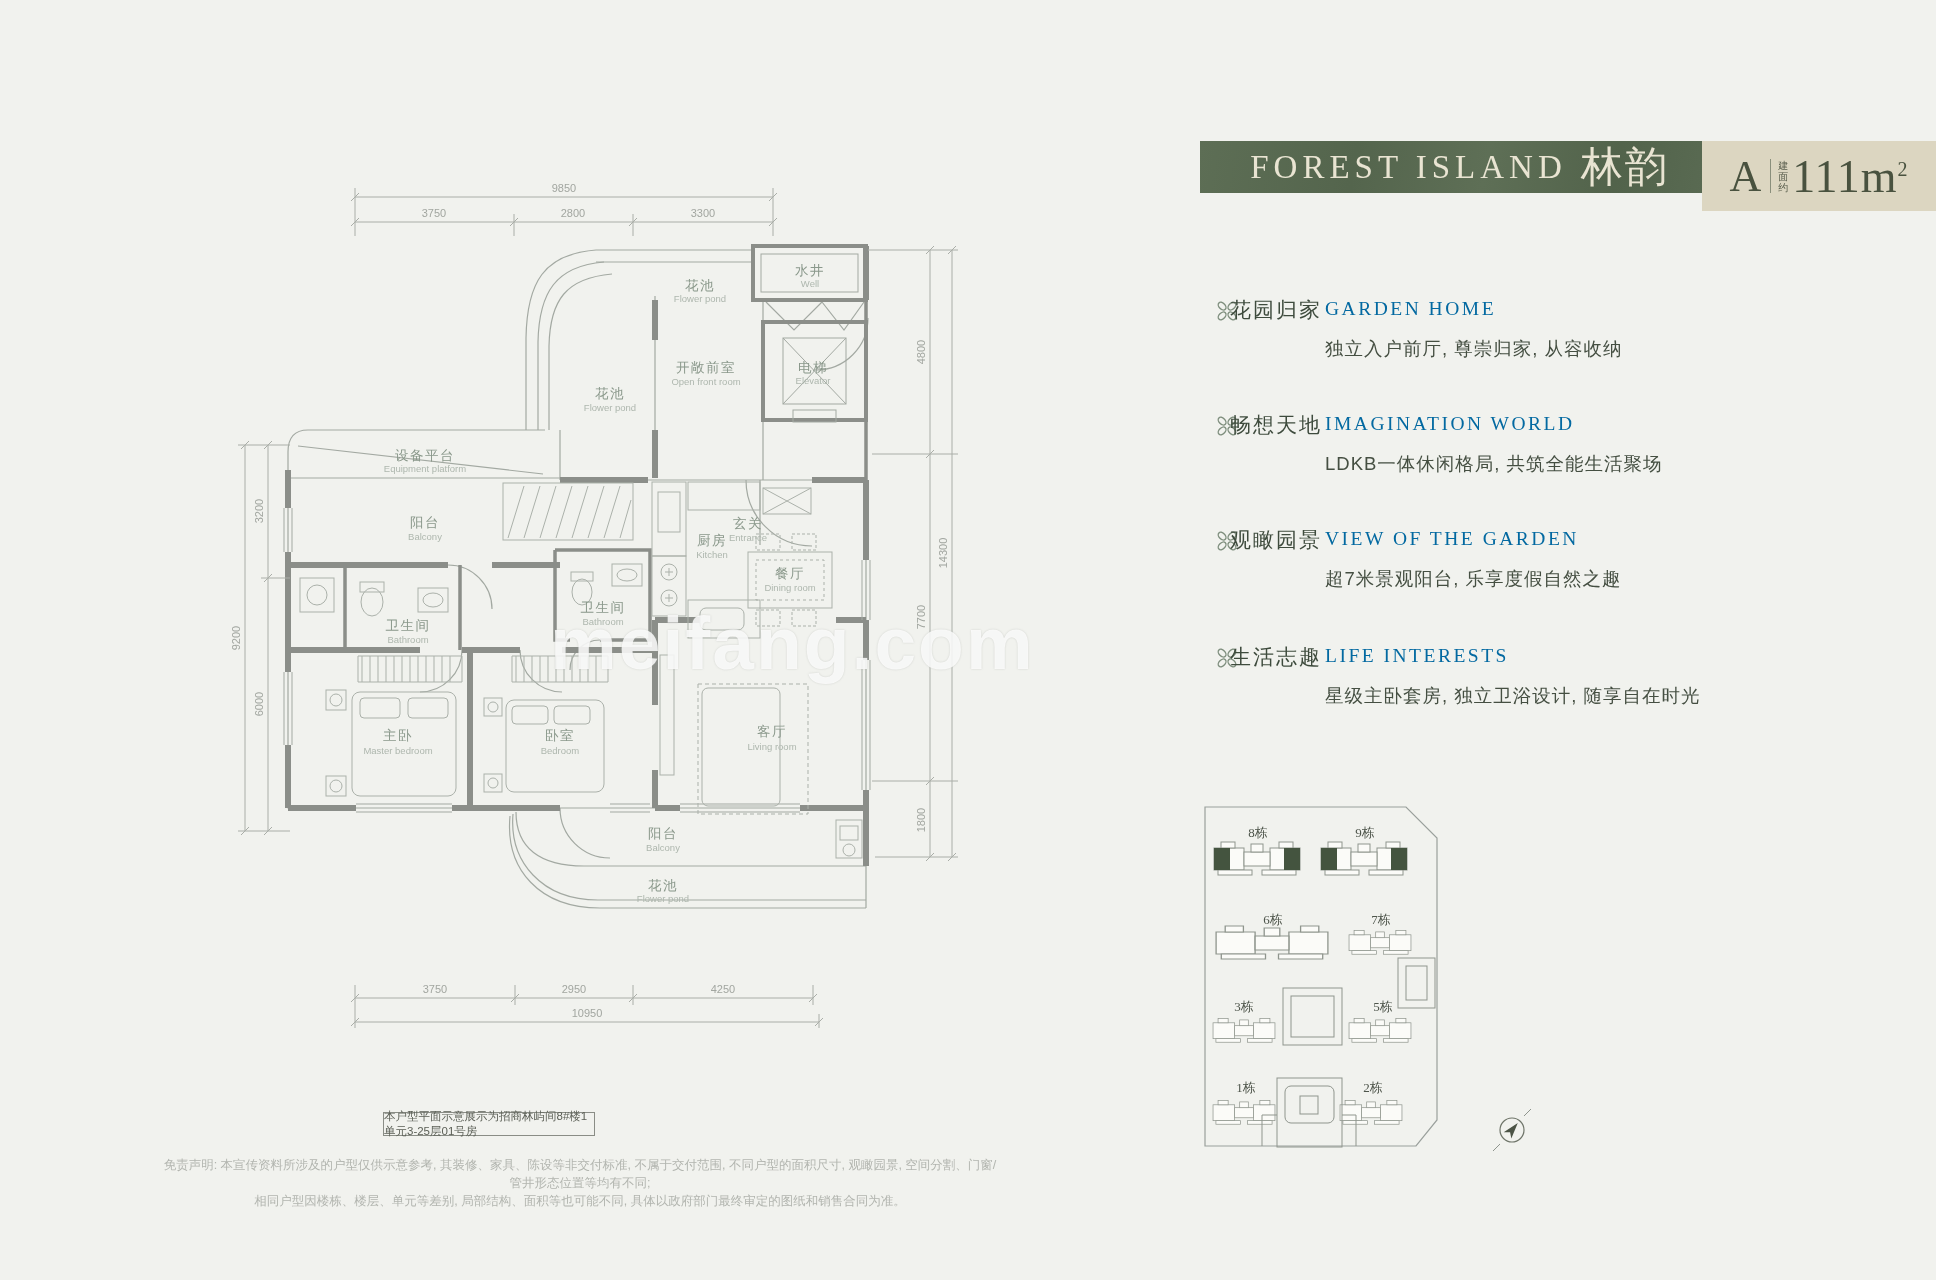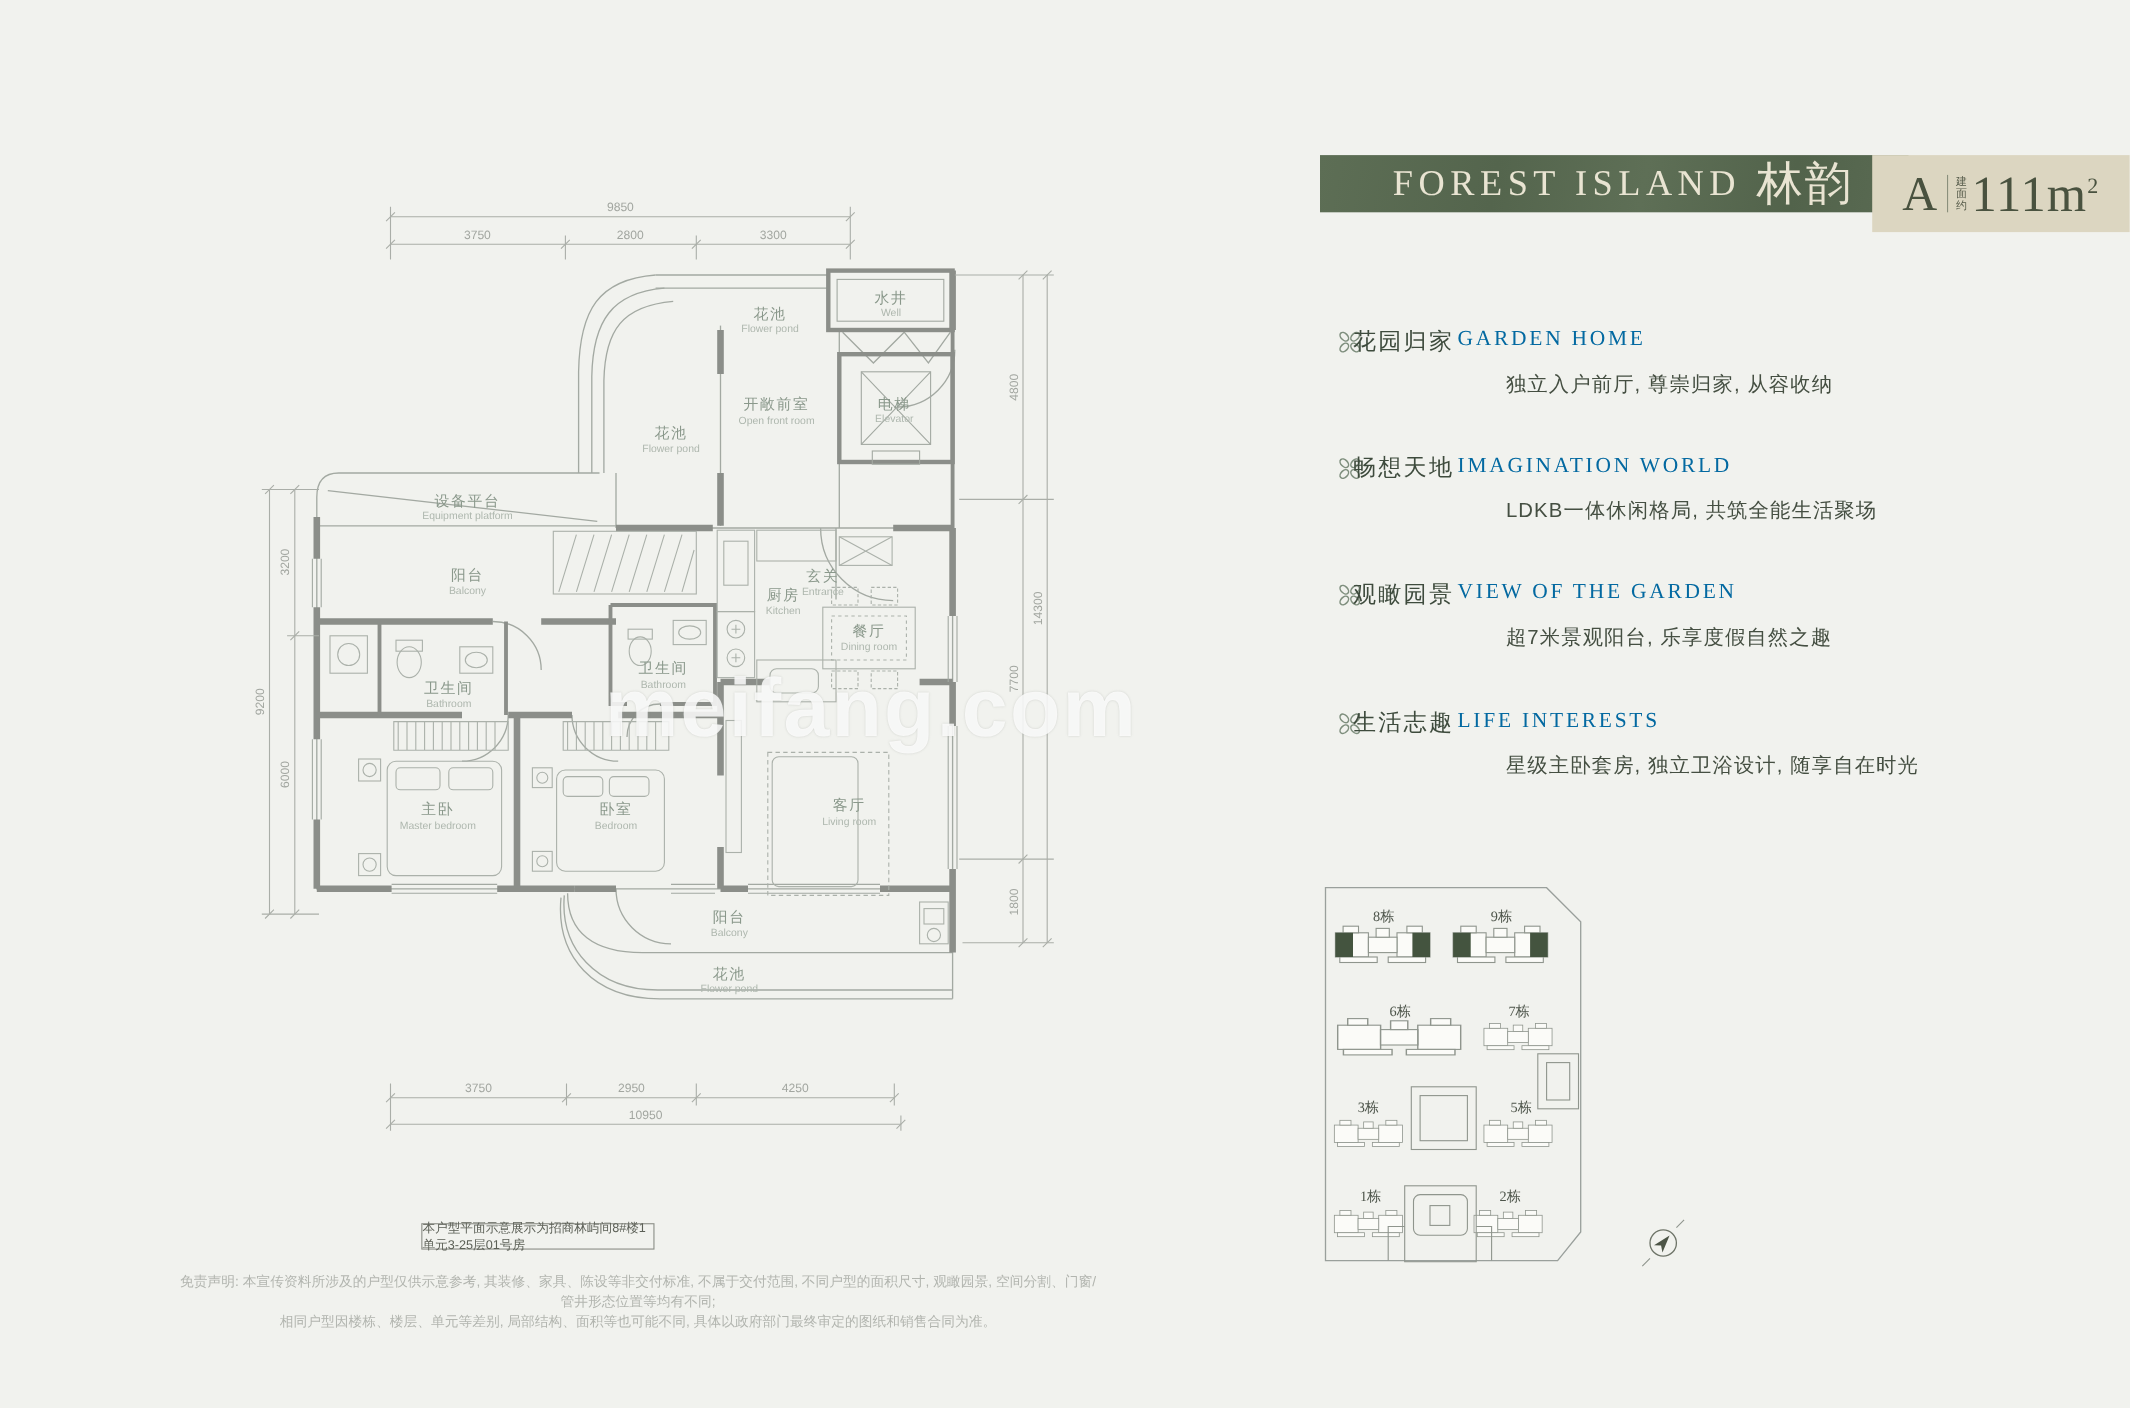--- a/index.html
+++ b/index.html
@@ -2,39 +2,39 @@
 <html><head>
 <meta charset="utf-8">
 <style>
   html,body{margin:0;padding:0;}
   body{width:1936px;height:1280px;position:relative;background:#f1f2ee;overflow:hidden;
        font-family:"Liberation Sans","DejaVu Sans",sans-serif;}
   .abs{position:absolute;}
   
   .hdr-green{left:1200px;top:141px;width:519px;height:52px;
     background:linear-gradient(100deg,#5d6e55 0%,#54654d 30%,#5e6f56 55%,#52634b 80%,#5a6b53 100%);
-    display:flex;align-items:center;justify-content:center;padding-left:16px;}
+    display:flex;align-items:center;justify-content:center;}
   .hdr-green .t-en{font-family:"Liberation Serif","DejaVu Serif",serif;font-size:33px;color:#e9e4d2;
     letter-spacing:5px;font-weight:400;}
   .hdr-green .t-cn{font-family:"Liberation Serif","DejaVu Serif",serif;font-size:42px;color:#e9e4d2;
     margin-left:14px;letter-spacing:2px;}
   .hdr-beige{left:1702px;top:141px;width:234px;height:70px;background:#dcd6c1;
     display:flex;align-items:center;justify-content:center;color:#49523f;}
   .hdr-beige .unit{font-family:"Liberation Serif","DejaVu Serif",serif;font-size:44px;}
   .hdr-beige .vline{width:1px;height:34px;background:#8a8f7c;margin:0 7px 0 9px;}
   .hdr-beige .stack{display:flex;flex-direction:column;font-size:10px;line-height:11px;color:#565b4a;margin-right:4px;}
   .hdr-beige .area{font-family:"Liberation Serif","DejaVu Serif",serif;font-size:46px;letter-spacing:1px;}
   .hdr-beige sup{font-size:20px;}
   
   .feat{left:1214px;width:620px;height:96px;}
   .feat .icon{position:absolute;left:0;top:6px;width:26px;height:26px;}
   .feat .cn{position:absolute;left:16px;top:4px;font-size:21px;letter-spacing:2px;color:#3e4b3d;}
   .feat .en{position:absolute;left:111px;top:6px;font-family:"Liberation Serif","DejaVu Serif",serif;
     font-size:19.5px;letter-spacing:2.5px;color:#0369a1;}
-  .feat .desc{position:absolute;left:111px;top:44px;font-size:18.5px;letter-spacing:1px;color:#454f42;margin-left:44px;}
+  .feat .desc{position:absolute;left:111px;top:44px;font-size:18.5px;letter-spacing:1px;color:#454f42;}
   
   .notebox{left:383px;top:1112px;width:210px;height:22px;border:1px solid #8a8d86;
     display:flex;align-items:center;justify-content:center;font-size:11.5px;color:#5c6057;background:transparent;}
   .disc{left:160px;top:1156px;width:840px;text-align:center;font-size:12.5px;line-height:18px;color:#b2b5af;}
   
   .wm{left:550px;top:600px;width:470px;font-size:75px;font-weight:bold;
     letter-spacing:2px;color:rgba(255,255,255,0.82);
     text-shadow:0 0 2px rgba(160,165,158,0.45);z-index:5;}
   svg text{font-family:"Liberation Sans","DejaVu Sans",sans-serif;}
   svg .rcn{font-size:13.5px;fill:#8a988b;letter-spacing:1.5px;text-anchor:middle;}

